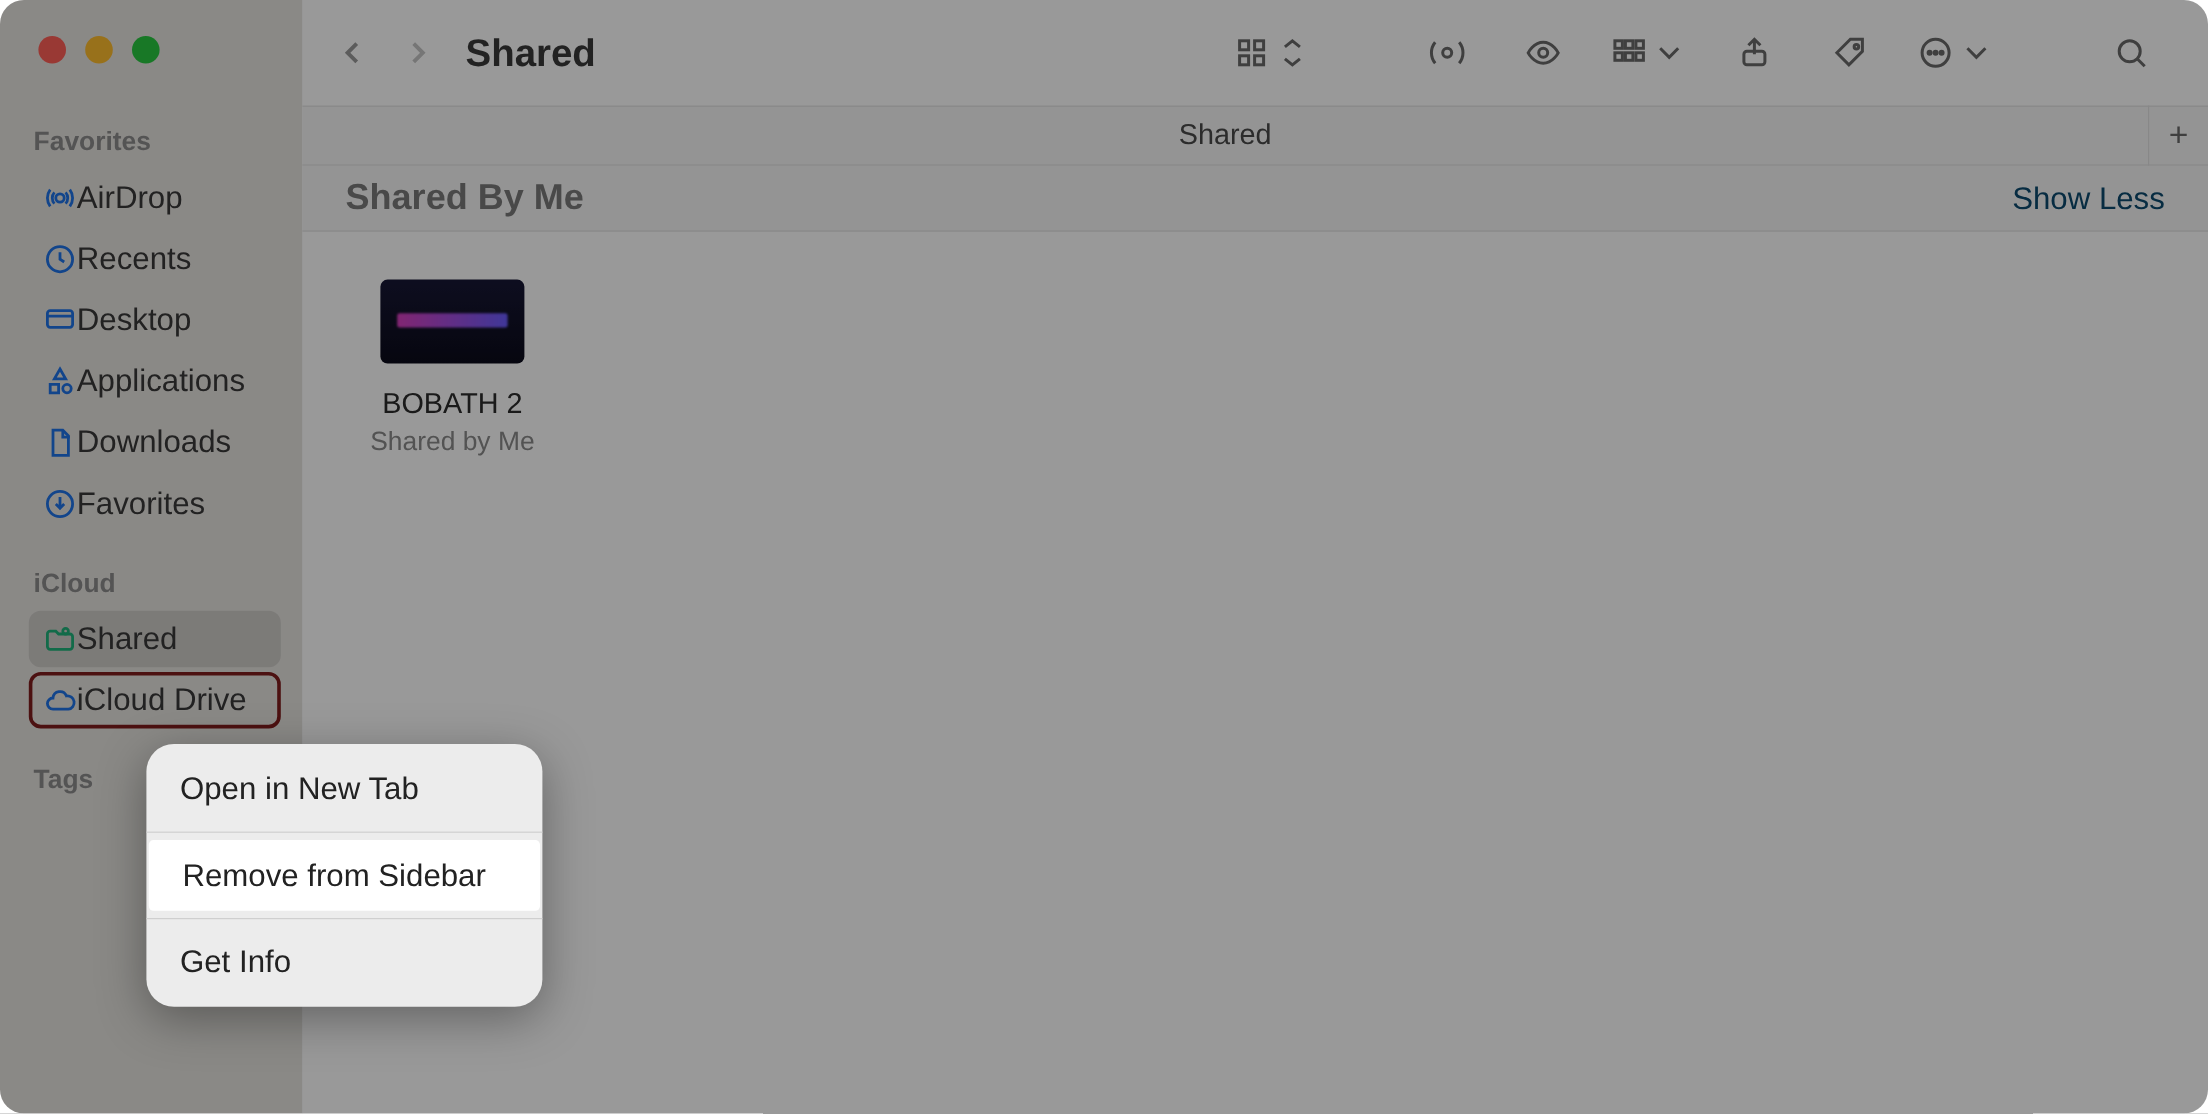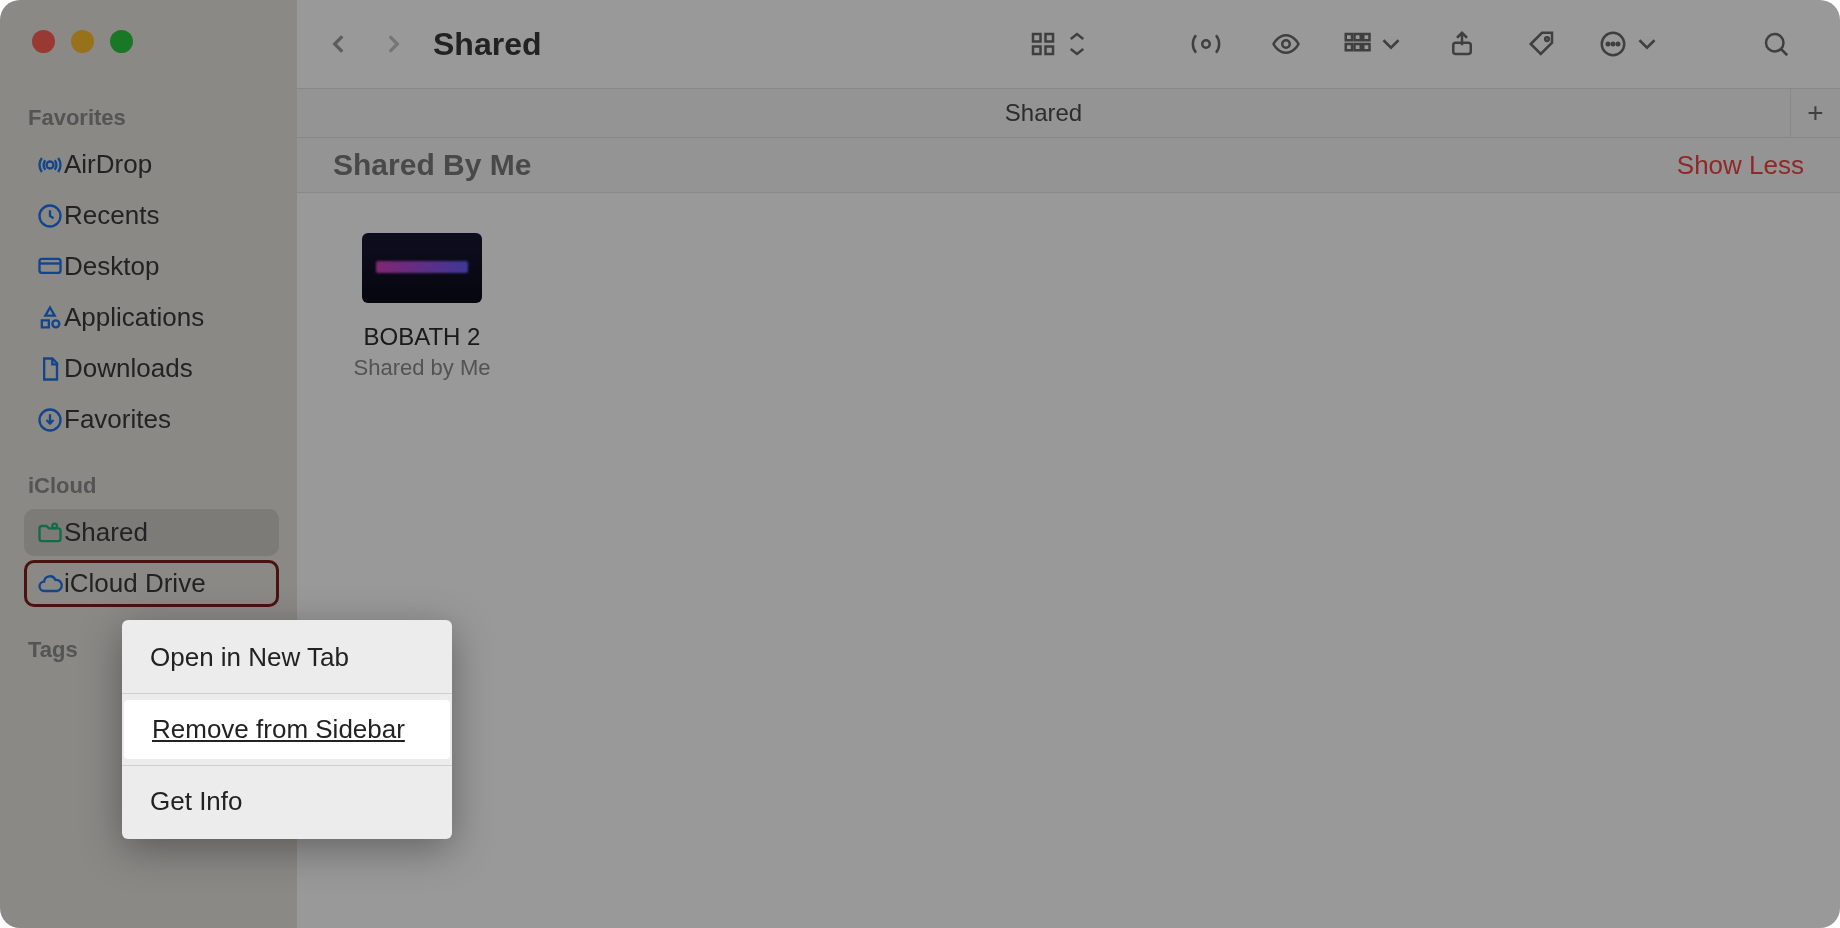--- a/index.html
+++ b/index.html
@@ -9,21 +9,21 @@
   .window {
     position: absolute; inset: 0;
     display: flex;
     background: #fff;
     border-radius: 20px;
     overflow: hidden;
   }
 
   
   .sidebar {
-    width: 297px;
+    width: 252px;
     background: #e7e4e0;
     padding: 30px 18px 0 24px;
     display: flex;
     flex-direction: column;
     font-size: 26px;
     color: #3a3a3a;
   }
   .traffic {
     display: flex;
     gap: 16px;
@@ -115,21 +115,21 @@
   }
 
   .section-bar {
     display:flex;
     align-items:center;
     padding: 10px 36px;
     background:#f7f7f7;
     border-bottom:1px solid #e3e3e3;
   }
   .section-title { font-size:30px; font-weight:700; color:#7a7a7a; }
-  .section-toggle { margin-left:auto; font-size:26px; color:#ef4444; }
+  .section-toggle { margin-left:auto; font-size:26px; color:#0c4a6e; }
 
   .content {
     flex:1;
     padding: 40px;
     display:flex;
     align-items:flex-start;
   }
   .file-item { width:170px; text-align:center; }
   .thumb {
     width:120px; height:70px; margin:0 auto 20px;
@@ -145,37 +145,36 @@
   }
   .file-name { font-size:24px; color:#2c2c2c; }
   .file-sub  { font-size:22px; color:#8a8a8a; margin-top:4px; }
 
   
   .context-menu {
     position:absolute;
     left:122px; top:620px;
     width:330px;
     background:#ececec;
-    border-radius:6px;
+    border-radius:23px;
     box-shadow: 0 10px 40px rgba(0,0,0,.35);
     padding:8px 0;
   }
   .cm-item {
     font-size:26px;
     color:#222;
     padding:14px 28px;
   }
   .cm-sep {
     height:1px; background:#cfcfcf; margin:6px 0;
   }
   .cm-item.hl {
     background:#ffffff;
     margin:0 2px;
     border-radius:4px;
-    text-decoration:underline;
   }
 
   
   .scrim {
     position:absolute; inset:0;
     background: rgba(0,0,0,.40);
     border-radius:20px;
     pointer-events:none;
   }
 </style>

